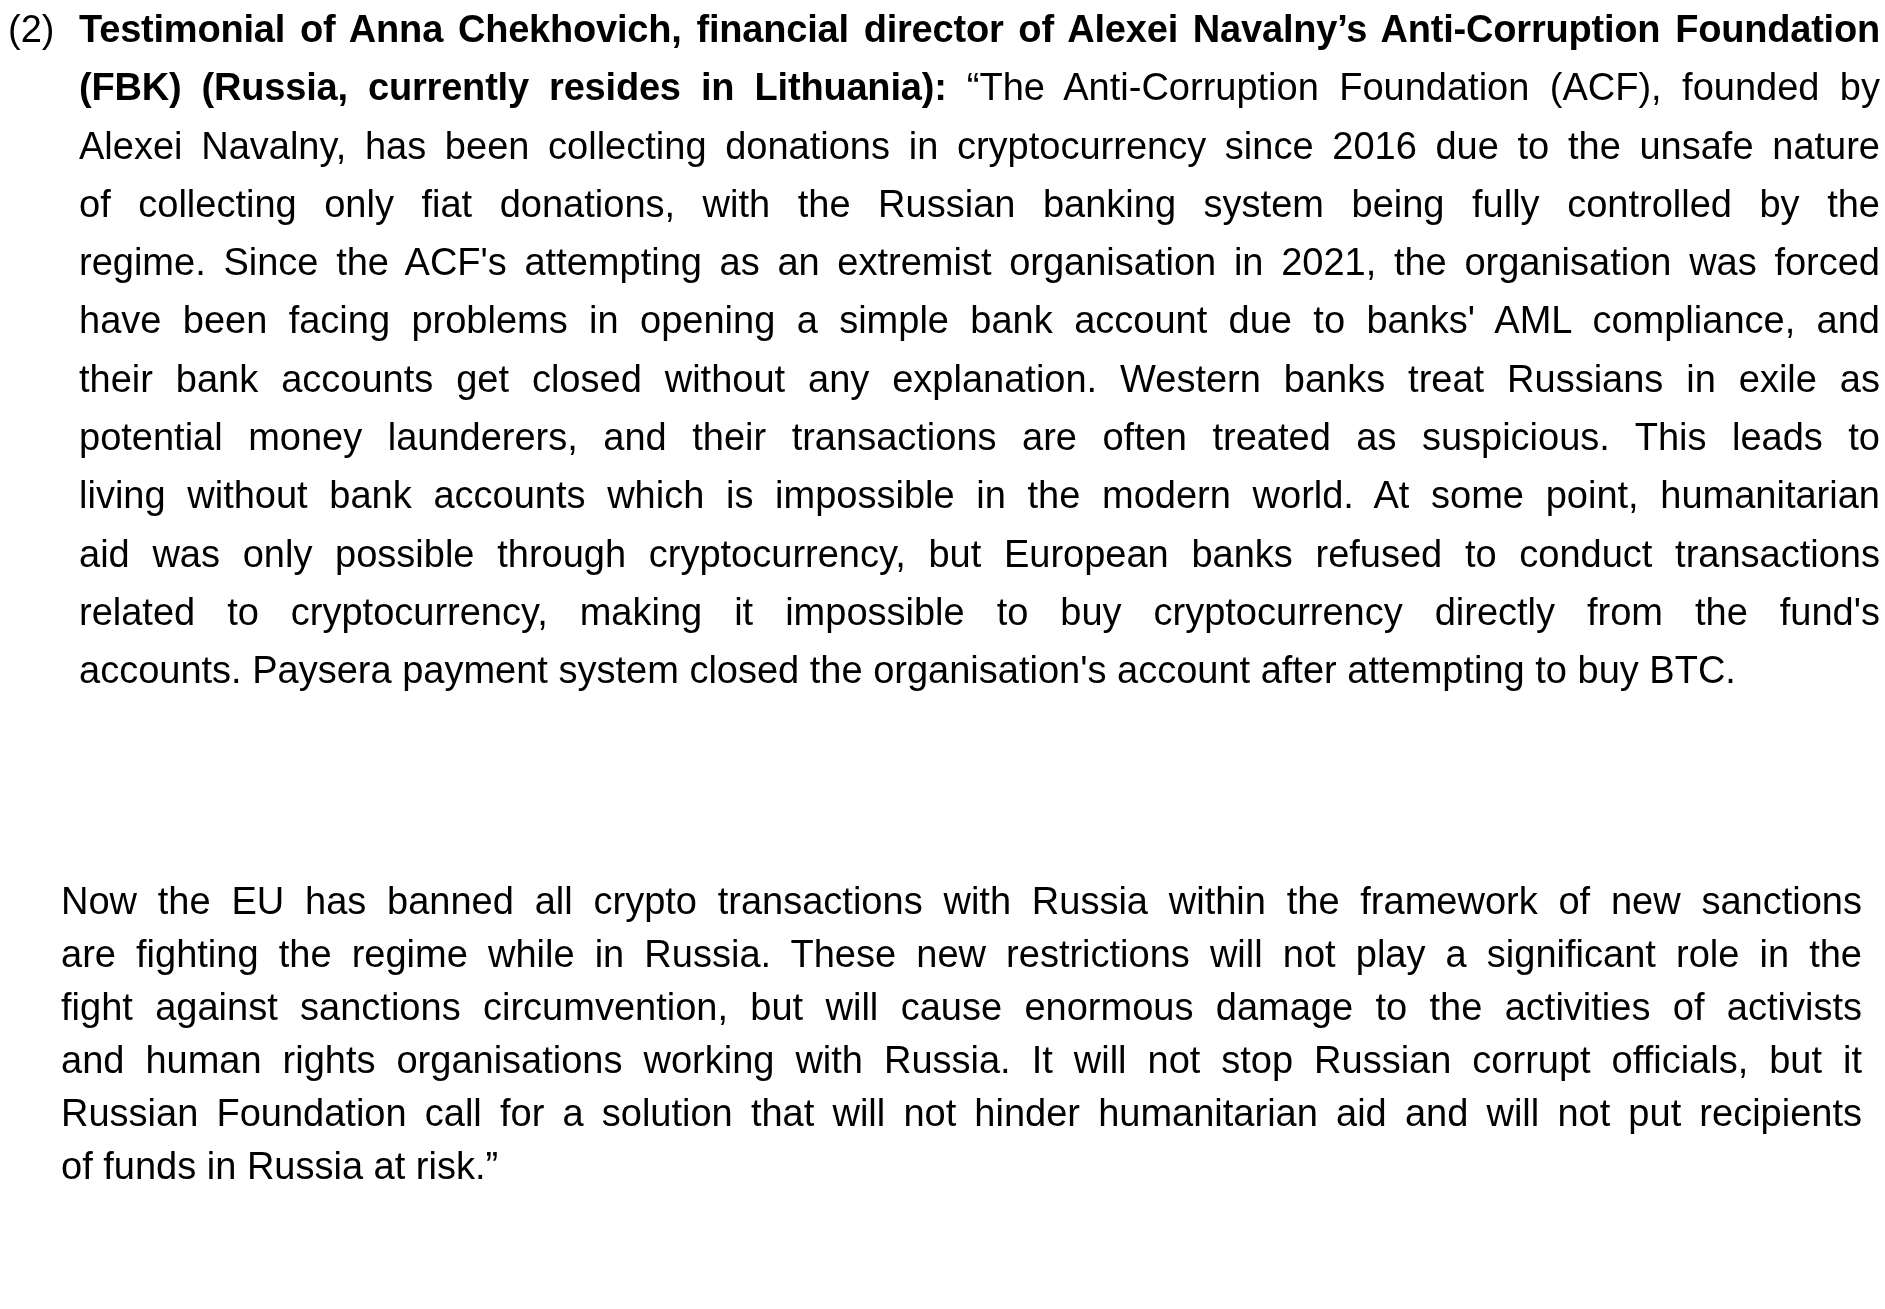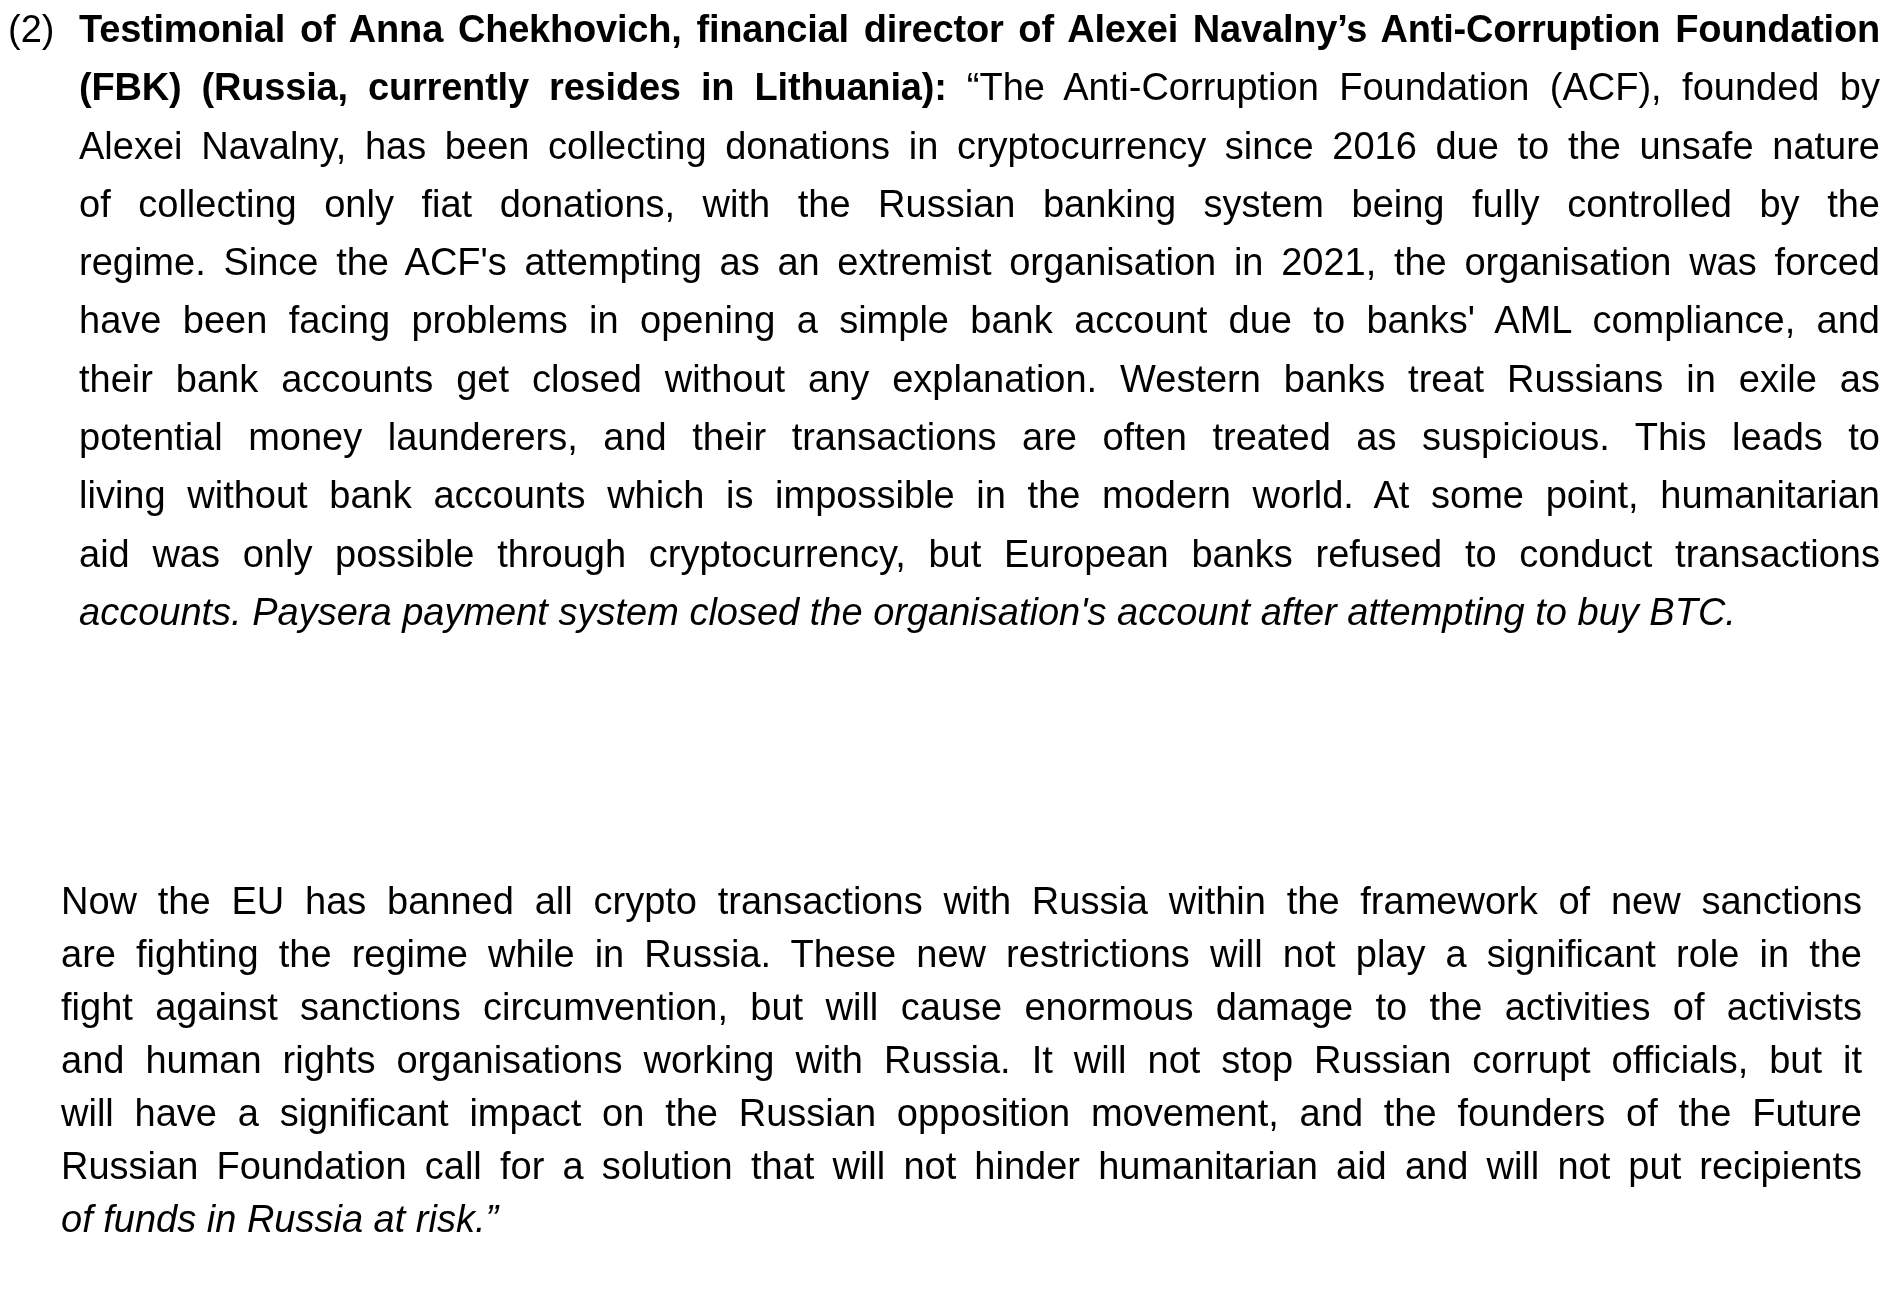--- a/index.html
+++ b/index.html
@@ -35,45 +35,45 @@
     font-size: 38px;
     letter-spacing: 0;
     text-align: justify;
     text-align-last: justify;
     text-justify: inter-word;
     white-space: normal;
     overflow: hidden;
   }
   .para-1 .line { line-height: 58.3px; height: 58.3px; }
   .para-2 .line { line-height: 53px;   height: 53px; }
-  .line.last { text-align-last: left; font-style: italic; }
+  .line.last { text-align-last: left; }
   .line b { font-weight: bold; letter-spacing: -0.2px; }
 </style>
 </head>
 <body>
 
 <div class="page">
   <div class="item-marker">(2)</div>
 
   <div class="para para-1">
       <div class="line"><b>Testimonial of Anna Chekhovich, financial director of Alexei Navalny’s Anti-Corruption Foundation</b></div>
       <div class="line"><b>(FBK) (Russia, currently resides in Lithuania): </b><span>“The Anti-Corruption Foundation (ACF), founded by</span></div>
       <div class="line"><span>Alexei Navalny, has been collecting donations in cryptocurrency since 2016 due to the unsafe nature</span></div>
       <div class="line"><span>of collecting only fiat donations, with the Russian banking system being fully controlled by the</span></div>
       <div class="line"><span>regime. Since the ACF's attempting as an extremist organisation in 2021, the organisation was forced</span></div>
       <div class="line"><span>have been facing problems in opening a simple bank account due to banks' AML compliance, and</span></div>
       <div class="line"><span>their bank accounts get closed without any explanation. Western banks treat Russians in exile as</span></div>
       <div class="line"><span>potential money launderers, and their transactions are often treated as suspicious. This leads to</span></div>
       <div class="line"><span>living without bank accounts which is impossible in the modern world. At some point, humanitarian</span></div>
       <div class="line"><span>aid was only possible through cryptocurrency, but European banks refused to conduct transactions</span></div>
+      <div class="line"><span>related to cryptocurrency, making it impossible to buy cryptocurrency directly from the fund's</span></div>
       <div class="line last"><span>accounts. Paysera payment system closed the organisation's account after attempting to buy BTC.</span></div>
     </div>
 
   <div class="para para-2">
       <div class="line"><span>Now the EU has banned all crypto transactions with Russia within the framework of new sanctions</span></div>
       <div class="line"><span>are fighting the regime while in Russia. These new restrictions will not play a significant role in the</span></div>
       <div class="line"><span>fight against sanctions circumvention, but will cause enormous damage to the activities of activists</span></div>
       <div class="line"><span>and human rights organisations working with Russia. It will not stop Russian corrupt officials, but it</span></div>
-      <div class="line"><span>will have a significant impact on the Russian opposition movement, and the founders of the Future</span></div>
       <div class="line"><span>Russian Foundation call for a solution that will not hinder humanitarian aid and will not put recipients</span></div>
       <div class="line last"><span>of funds in Russia at risk.”</span></div>
     </div>
 </div>
 
 </body></html>

